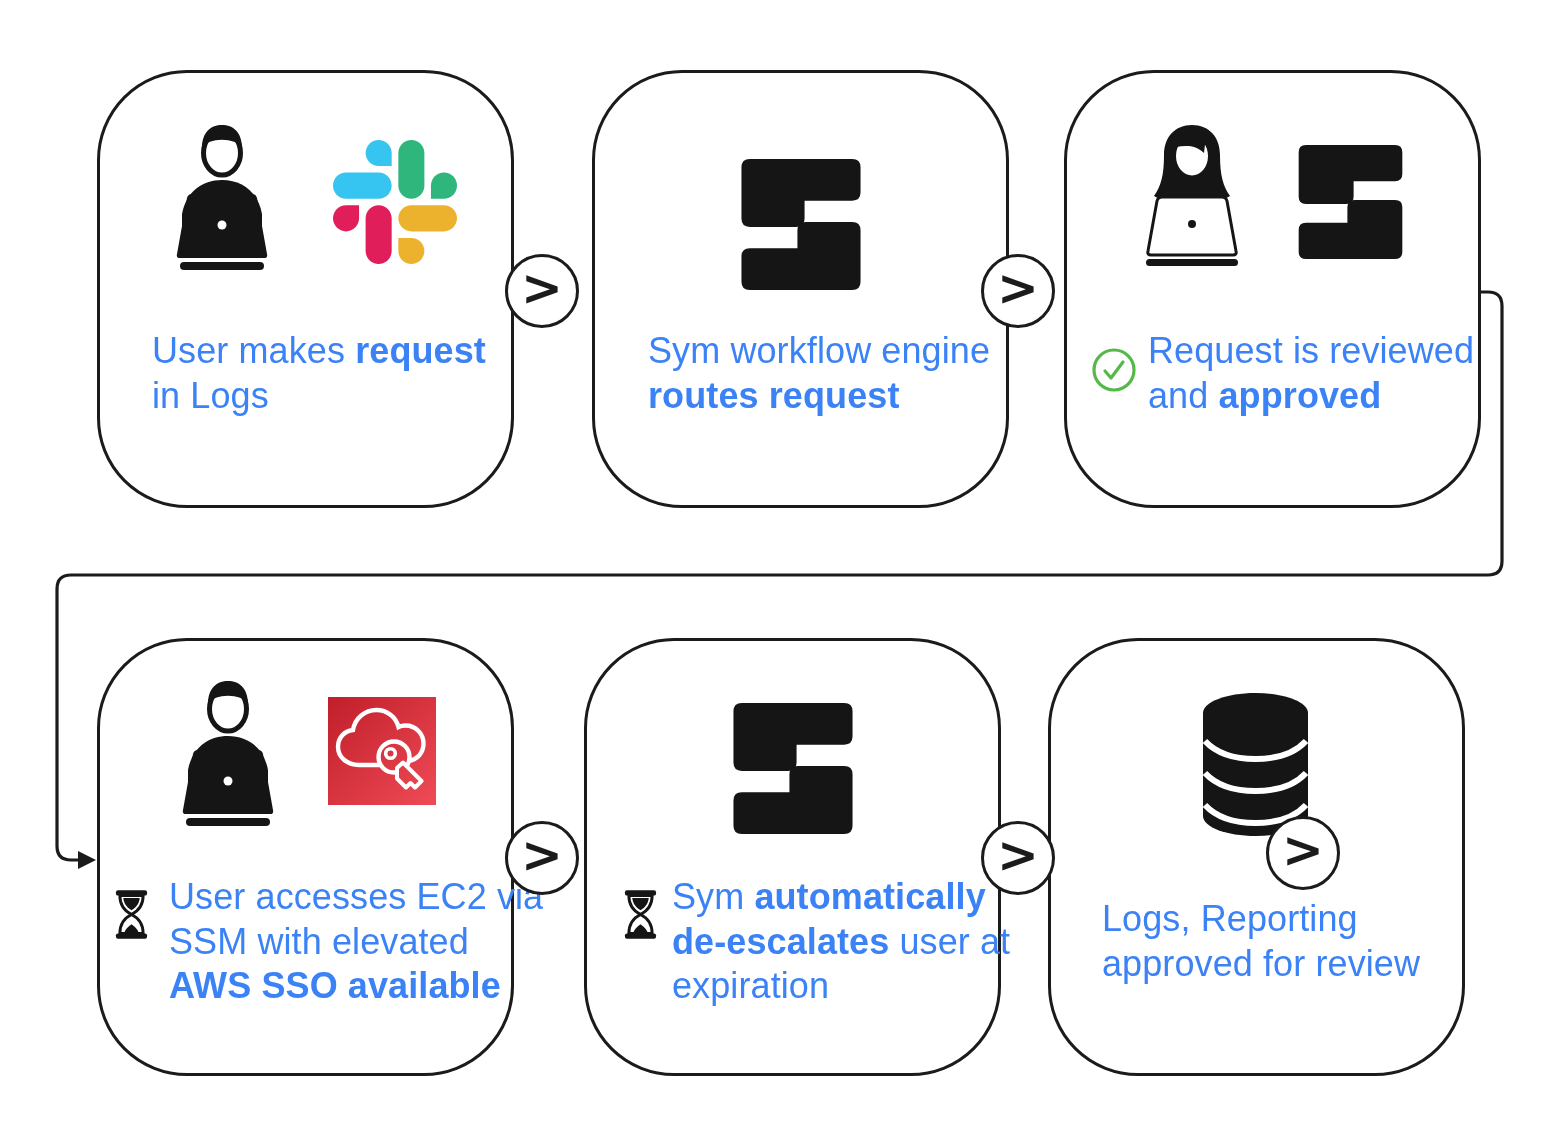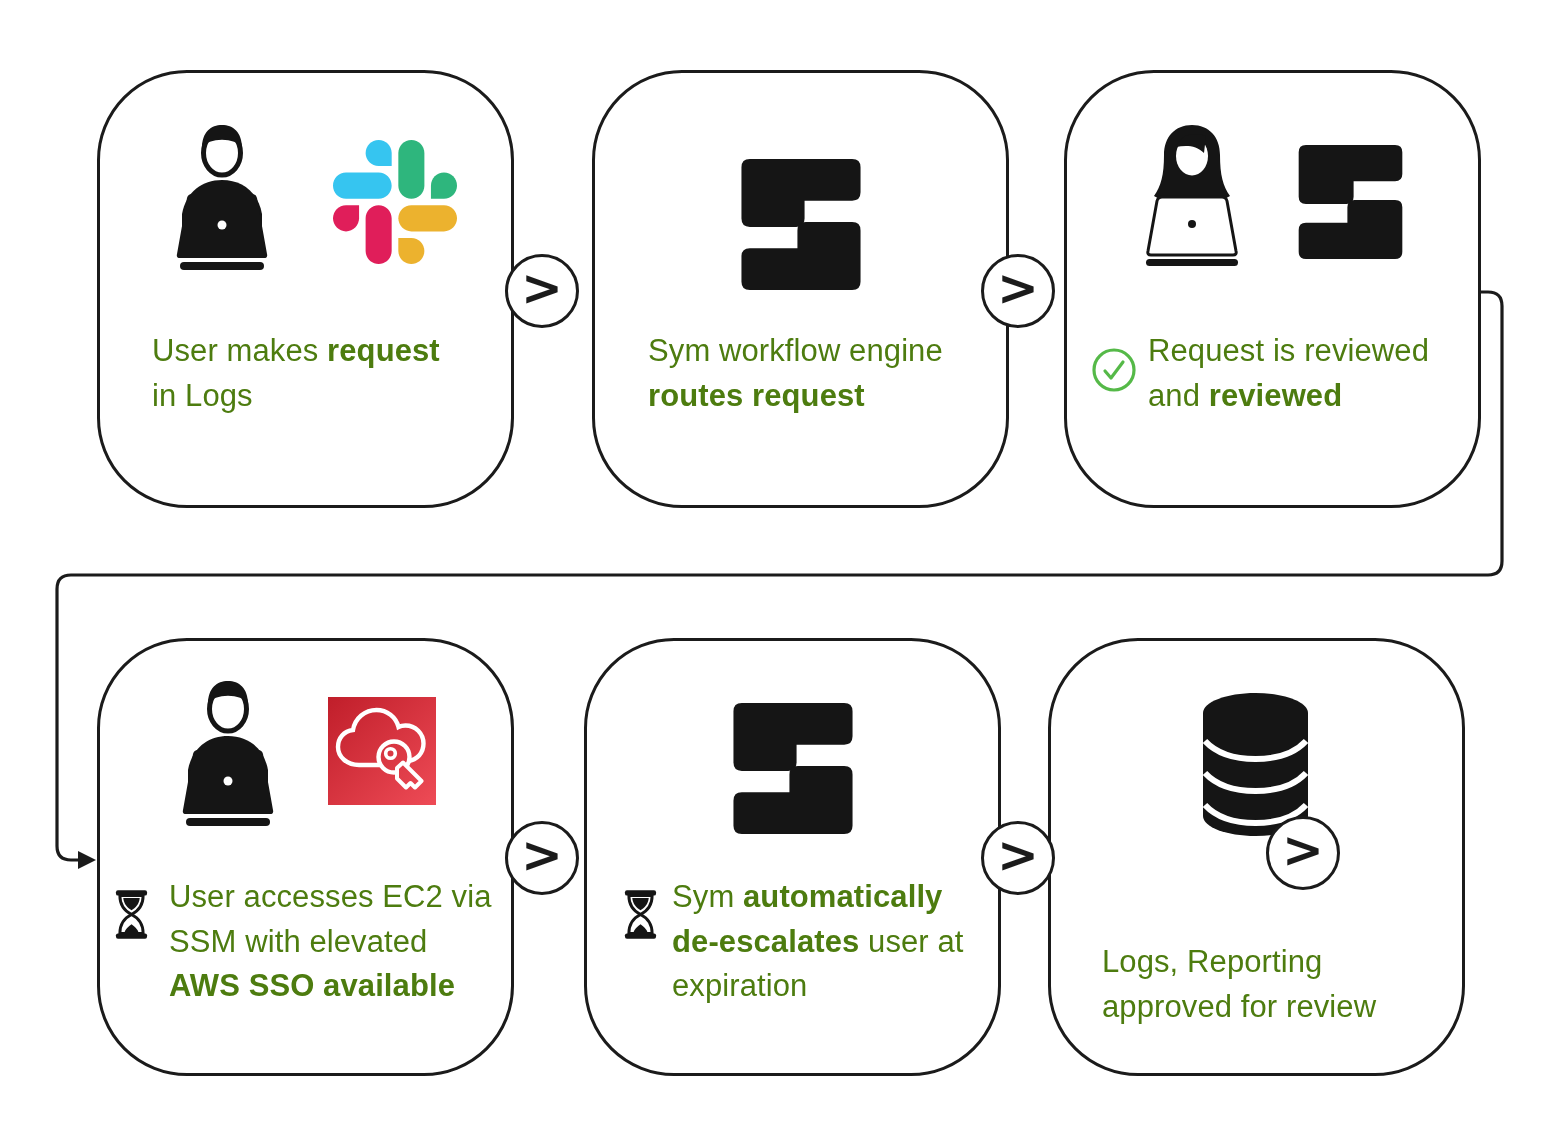--- a/index.html
+++ b/index.html
@@ -7,21 +7,21 @@
           font-family:"Liberation Sans",sans-serif;}
   .connector{position:absolute;left:0;top:0;z-index:0;pointer-events:none;}
   .card{position:absolute;width:417px;height:438px;background:#fff;border:3px solid #1b1b1b;
         border-radius:90px;box-sizing:border-box;z-index:1;}
   .abs{position:absolute;}
   .chev{position:absolute;width:74px;height:74px;border-radius:50%;background:#fff;
         border:3px solid #1b1b1b;box-sizing:border-box;display:flex;align-items:center;
         justify-content:center;z-index:3;}
   .chev-glyph{font-family:"DejaVu Sans",sans-serif;font-weight:800;font-size:50px;
         color:#1b1b1b;line-height:1;transform:translateY(-3px);}
-  .caption{position:absolute;font-size:31px;line-height:44.5px;color:#4d7c0f;
+  .caption{position:absolute;font-size:36px;line-height:44.5px;color:#3b82f6;
         letter-spacing:0.1px;white-space:nowrap;}
   .caption .b{font-weight:700;}
   .ink{fill:#151515;}
   .stroke-ink{stroke:#151515;fill:none;}
 </style>
 </head>
 <body>
 
 <div class="canvas">
 
@@ -80,21 +80,21 @@
     <svg class="abs" style="left:231px;top:72px;" width="105" height="114" viewBox="0 0 100 110">
       <path d="M7,0 H93 Q100,0 100,7 V28 Q100,35 93,35 H53 V50 Q53,57 46,57 H7 Q0,57 0,50 V7 Q0,0 7,0 Z" fill="#151515"></path>
       <path d="M93,110 H7 Q0,110 0,103 V82 Q0,75 7,75 H47 V60 Q47,53 54,53 H93 Q100,53 100,60 V103 Q100,110 93,110 Z" fill="#151515"></path>
     </svg>
     <svg class="abs" style="left:24px;top:274px;" width="46" height="46" viewBox="0 0 46 46">
       <circle cx="23" cy="23" r="20" fill="none" stroke-width="3.2" stroke="#55b948"></circle>
       <path d="M14,24 L20,31 L32,15" fill="none" stroke-width="3.2" stroke-linecap="round" stroke-linejoin="round" stroke="#55b948"></path>
     </svg>
     <div class="caption" style="left:81px;top:256px;">
       <div><span>Request is reviewed</span></div>
-      <div><span>and </span><span class="b">reviewed</span></div>
+      <div><span>and </span><span class="b">approved</span></div>
     </div>
   </div>
 
   <div class="card" style="left:97px;top:638px;padding-left:44px;">
     <svg class="abs" style="left:72px;top:37px;" width="112" height="150" viewBox="0 0 112 150">
       <path class="ink" d="M16,92 C20,70 36,58 56,58 C76,58 92,70 96,92 L96,106 L16,106 Z"></path>
       <ellipse cx="56" cy="31" rx="18.5" ry="22" fill="#ffffff" stroke="#151515" stroke-width="5"></ellipse>
       <path class="ink" d="M36,26 C36,10 45,3 56,3 C67,3 76,10 76,26 C70,15 42,15 36,26 Z"></path>
       <path class="ink" d="M26,72 L86,72 Q90,72 91,76 L101,132 Q102,136 98,136 L14,136 Q10,136 11,132 L21,76 Q22,72 26,72 Z"></path>
       <circle cx="56" cy="103" r="4.5" fill="#ffffff"></circle>
@@ -151,21 +151,21 @@
   <div class="card" style="left:1048px;top:638px;">
     <svg class="abs" style="left:152px;top:52px;" width="105" height="143" viewBox="0 0 105 143">
       <path class="ink" d="M0,20 C0,9 23.5,0 52.5,0 C81.5,0 105,9 105,20 V123 C105,134 81.5,143 52.5,143 C23.5,143 0,134 0,123 Z"></path>
       <path d="M2,48 C15,62 33,66 52.5,66 C72,66 90,62 103,48" fill="none" stroke="#ffffff" stroke-width="6"></path>
       <path d="M2,80 C15,94 33,98 52.5,98 C72,98 90,94 103,80" fill="none" stroke="#ffffff" stroke-width="6"></path>
       <path d="M2,112 C15,126 33,130 52.5,130 C72,130 90,126 103,112" fill="none" stroke="#ffffff" stroke-width="6"></path>
     </svg>
     <div class="chev" style="left:215px;top:175px;">
       <span class="chev-glyph">&gt;</span>
     </div>
-    <div class="caption" style="left:51px;top:256px;margin-top:43px;">
+    <div class="caption" style="left:51px;top:256px;">
       <div><span>Logs, Reporting</span></div>
       <div><span>approved for review</span></div>
     </div>
   </div>
 
   <div class="chev" style="left:505px;top:254px;">
     <span class="chev-glyph">&gt;</span>
   </div>
   <div class="chev" style="left:981px;top:254px;">
     <span class="chev-glyph">&gt;</span>

